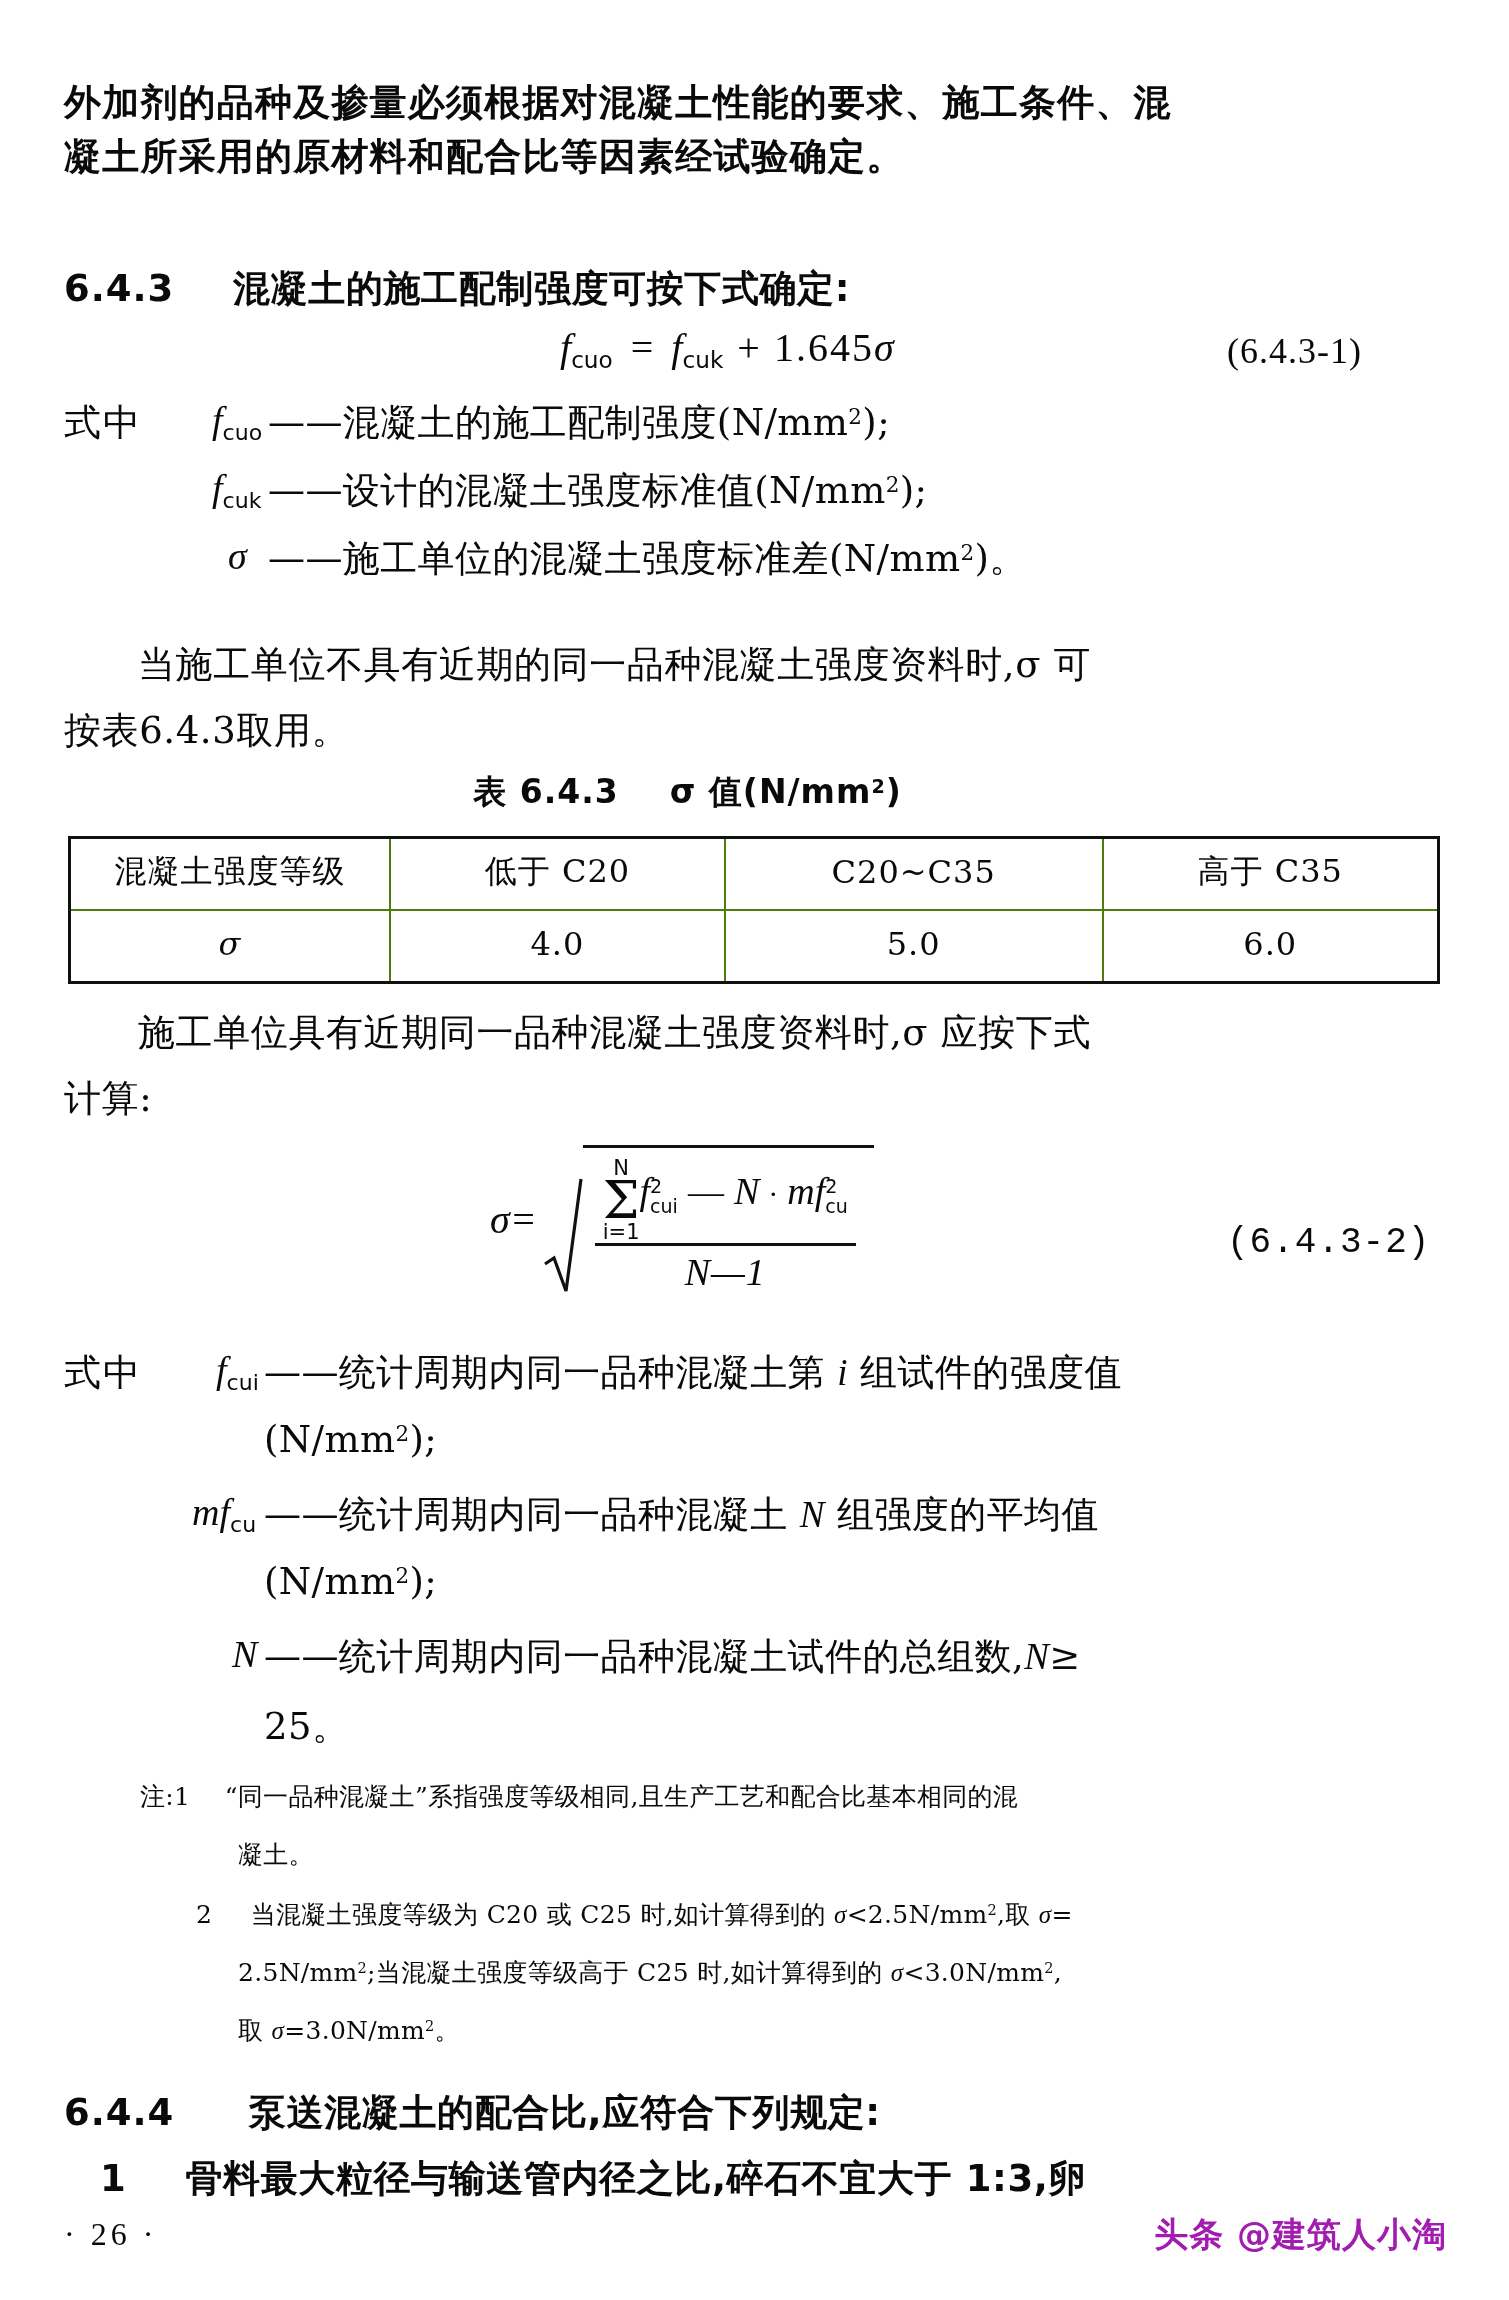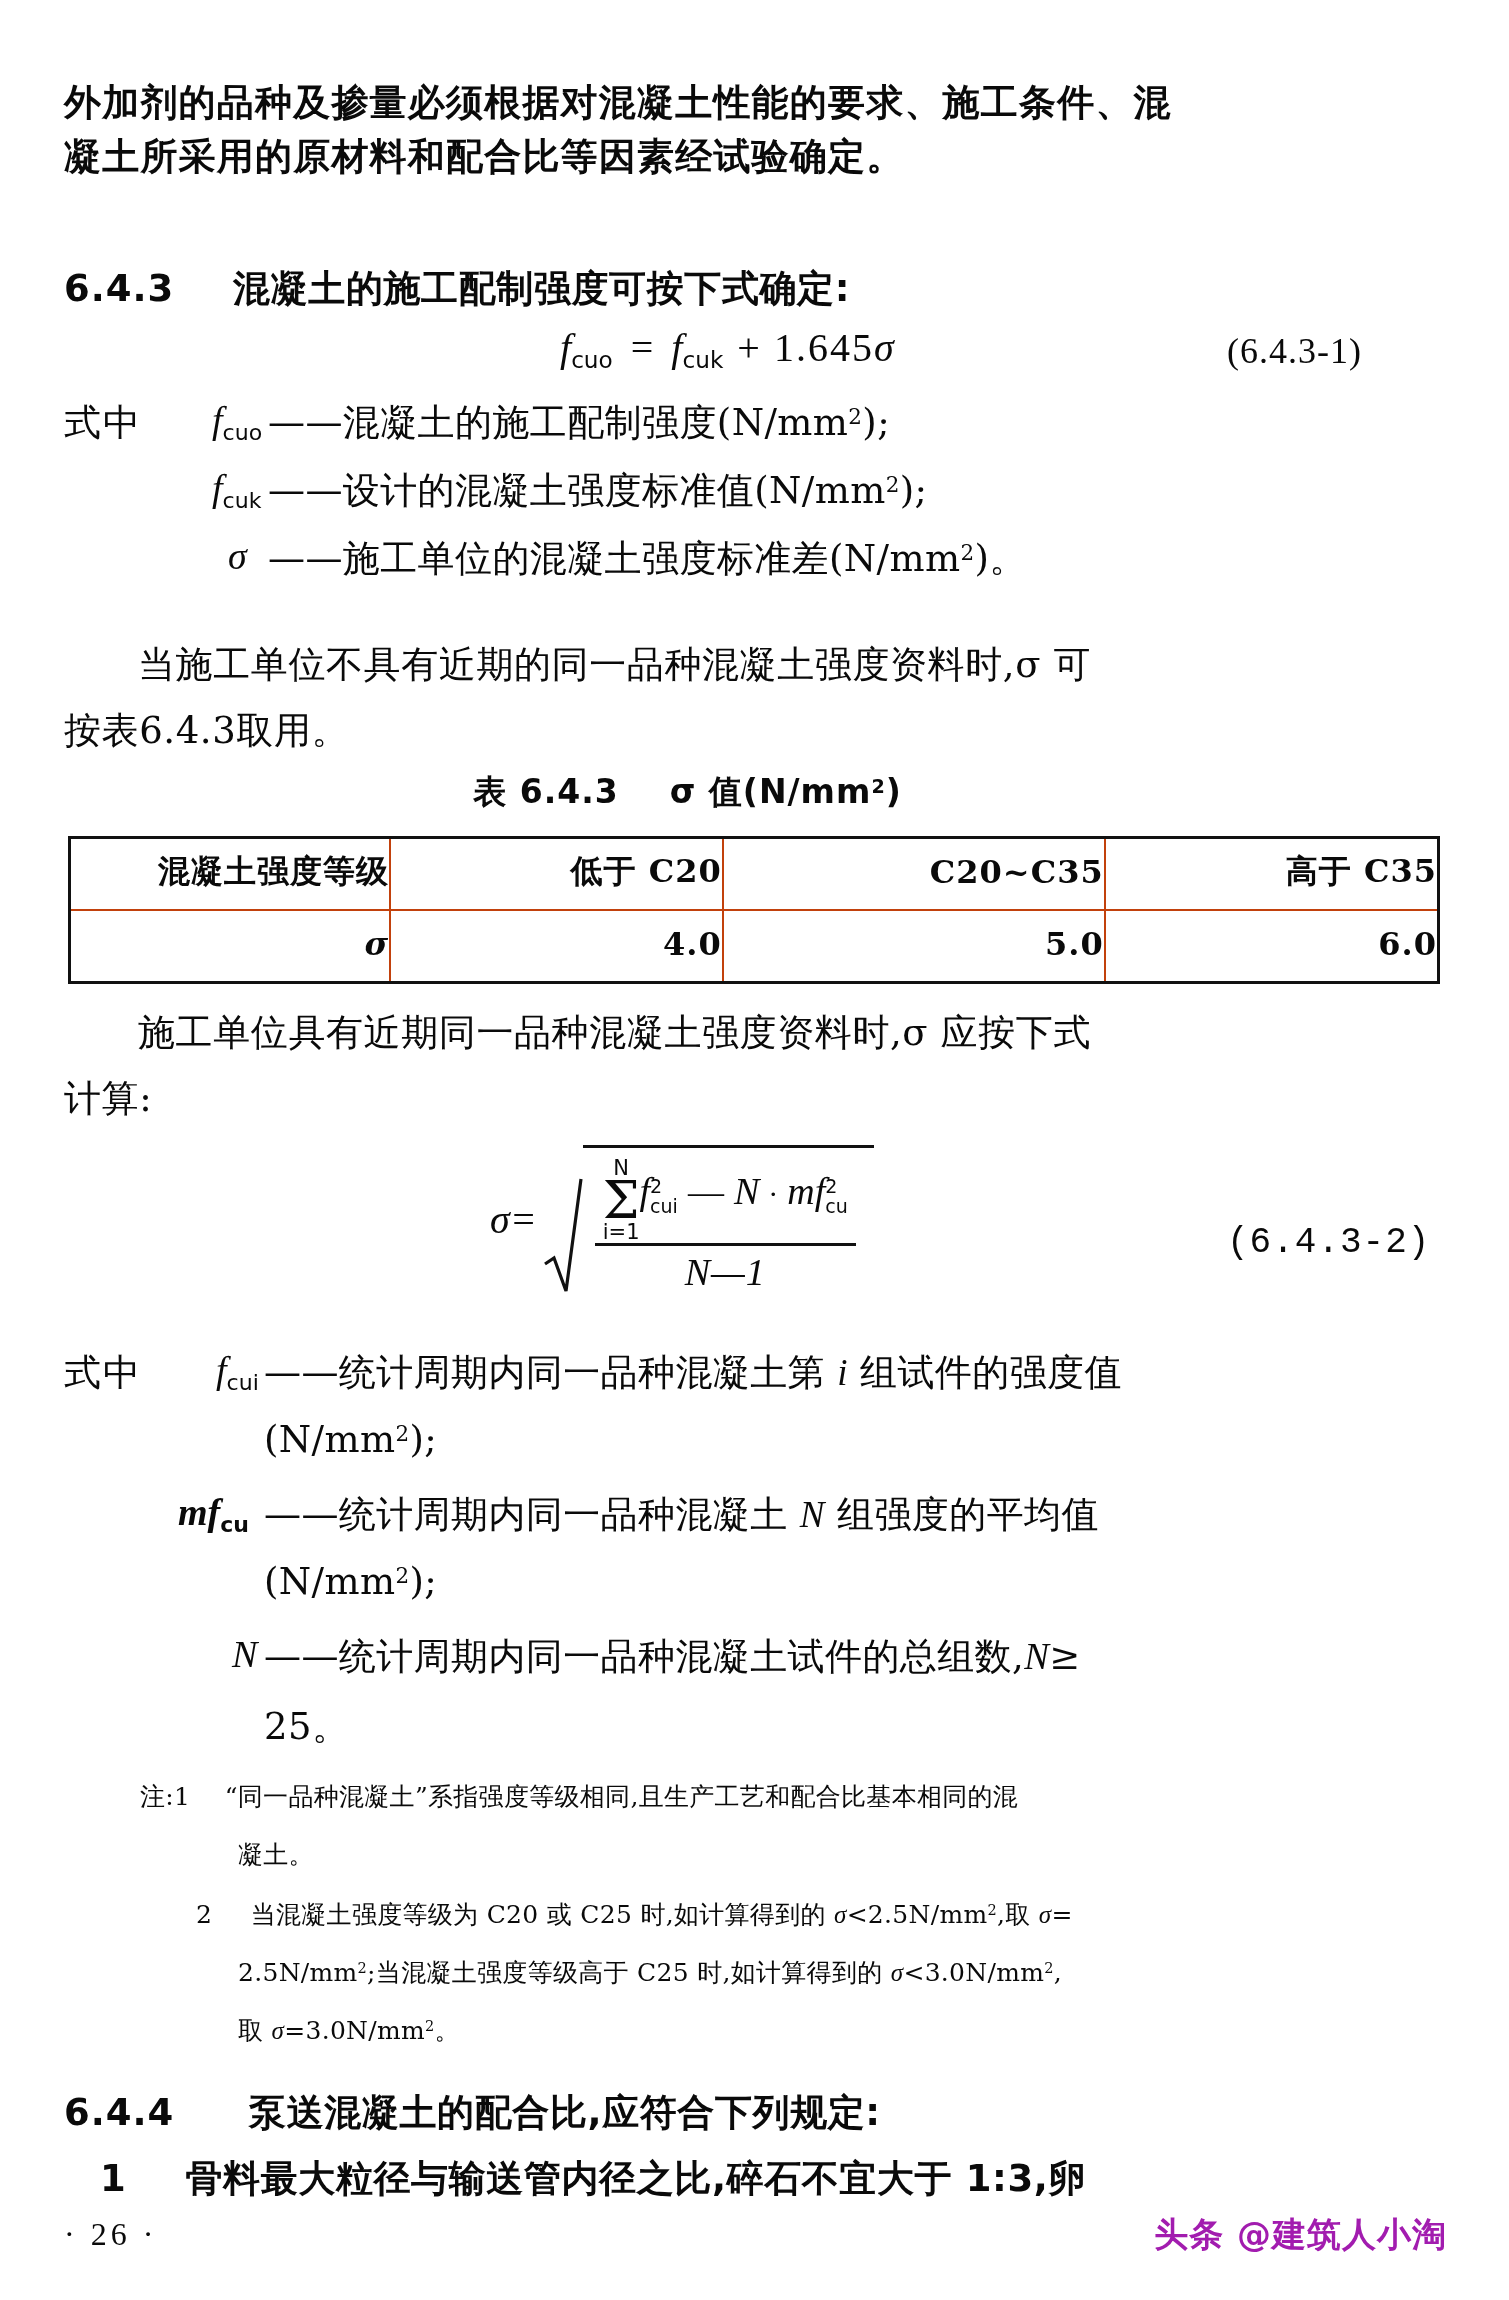--- a/index.html
+++ b/index.html
@@ -97,24 +97,24 @@
   }
   #sigma-table {
     position:absolute;
     left:68px; top:836px;
     width:1372px;
     border-collapse:collapse;
     border:3px solid #111;
     background:#fff;
   }
   #sigma-table td, #sigma-table th {
-    border:2px solid #c2410c;
-    text-align:right;
-    font-family:"DejaVu Serif", serif;
-    font-weight:bold;
+    border:2px solid #4d7c0f;
+    text-align:center;
+    font-family:"DejaVu Serif", serif;
+    font-weight:normal;
     font-size:32px;
     height:58px;
     padding:4px 0 8px 0;
     letter-spacing:1px;
   }
   #sigma-table td:first-child, #sigma-table th:first-child { width:318px; }
   .mono-val { font-family:"Liberation Serif", serif; letter-spacing:2px; }
 
   
   #eq2-wrap {
@@ -288,21 +288,21 @@
   <div class="defsym" style="left:216px; top:1348px;">
     <span class="mi">f</span><span class="sub">cui</span>
   </div>
   <div class="deftxt" style="left:264px; top:1348px;">
     <span>——</span><span>统计周期内同一品种混凝土第 </span><span class="mi">i</span><span> 组试件的强度值</span>
   </div>
   <div class="deftxt" style="left:264px; top:1418px;">
     <span>(N/mm</span><span class="sup">2</span><span>);</span>
   </div>
 
-  <div class="defsym" style="left:178px; top:1490px;font-weight:bold;">
+  <div class="defsym" style="left:192px; top:1490px;">
     <span class="mi">m</span><span class="mi">f</span><span class="sub">cu</span>
   </div>
   <div class="deftxt" style="left:264px; top:1490px;">
     <span>——</span><span>统计周期内同一品种混凝土 </span><span class="mi">N</span><span> 组强度的平均值</span>
   </div>
   <div class="deftxt" style="left:264px; top:1560px;">
     <span>(N/mm</span><span class="sup">2</span><span>);</span>
   </div>
 
   <div class="defsym" style="left:232px; top:1632px;">

